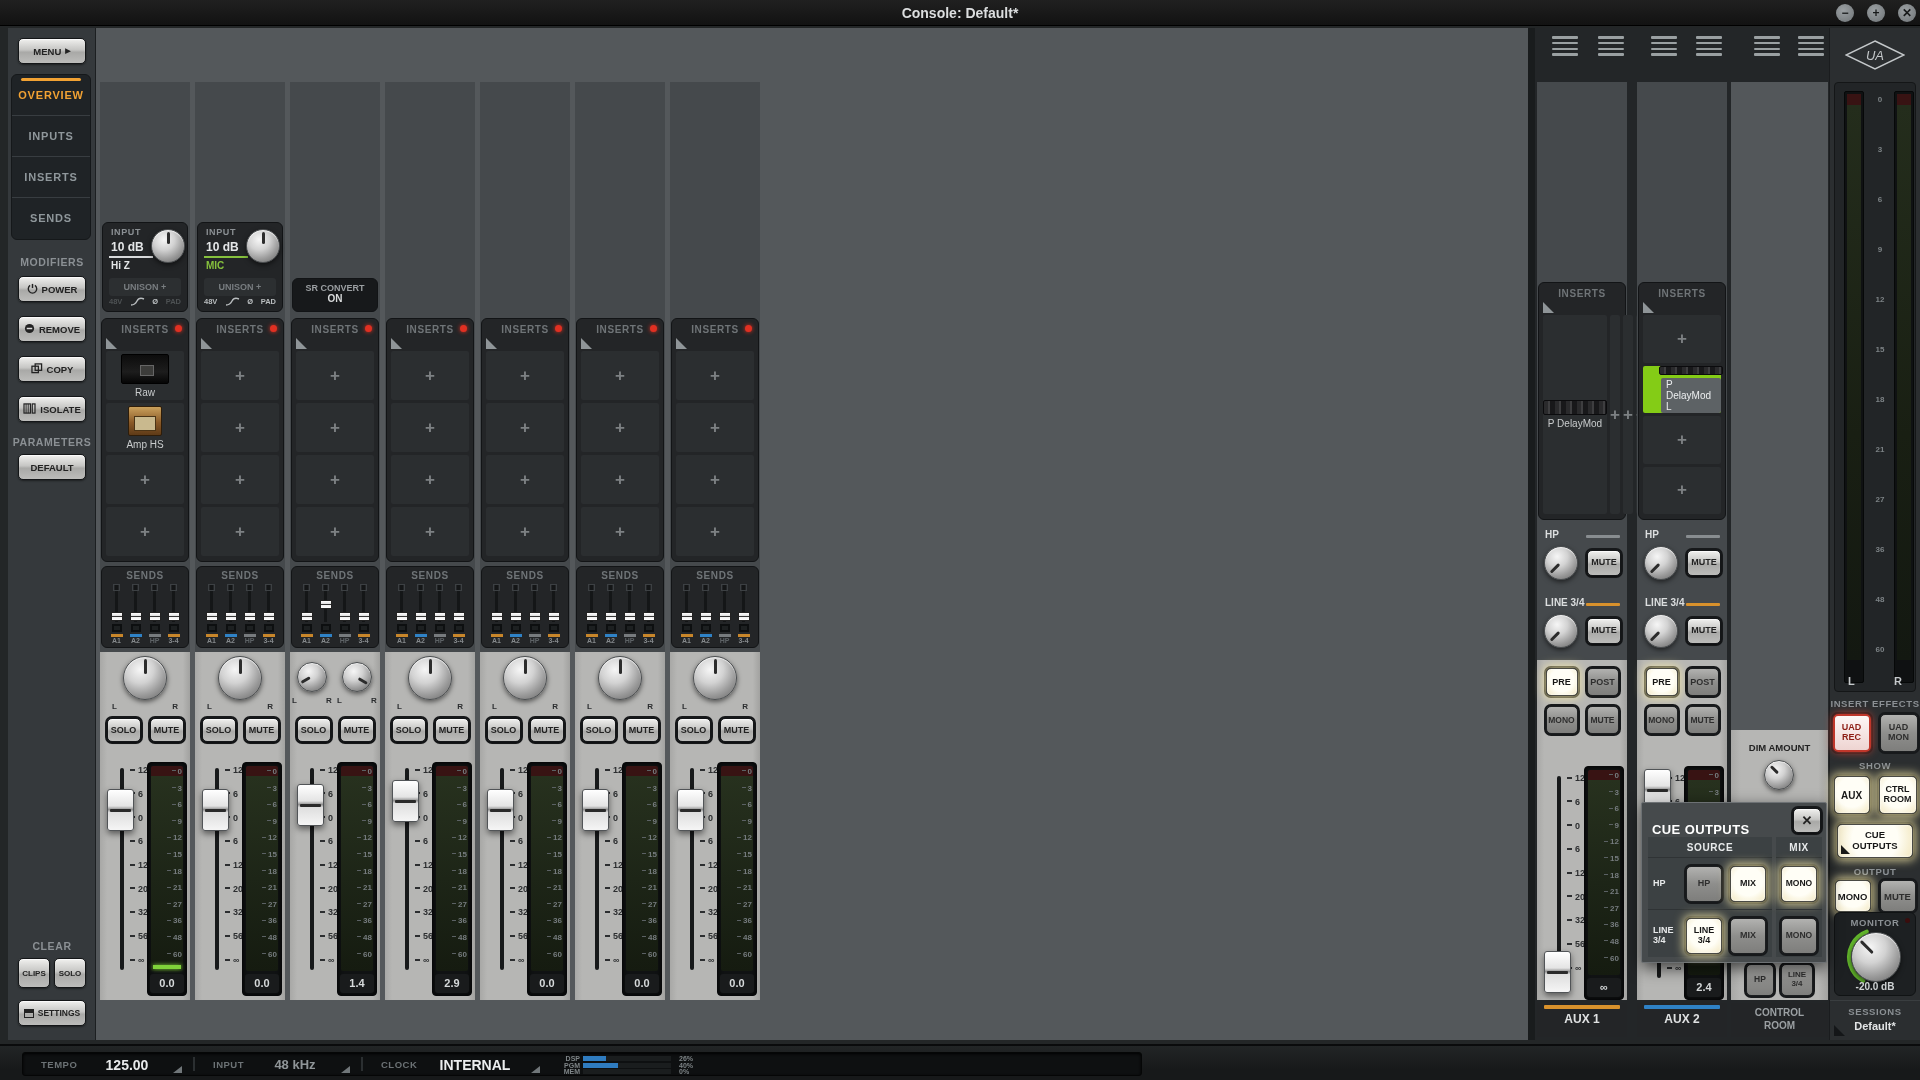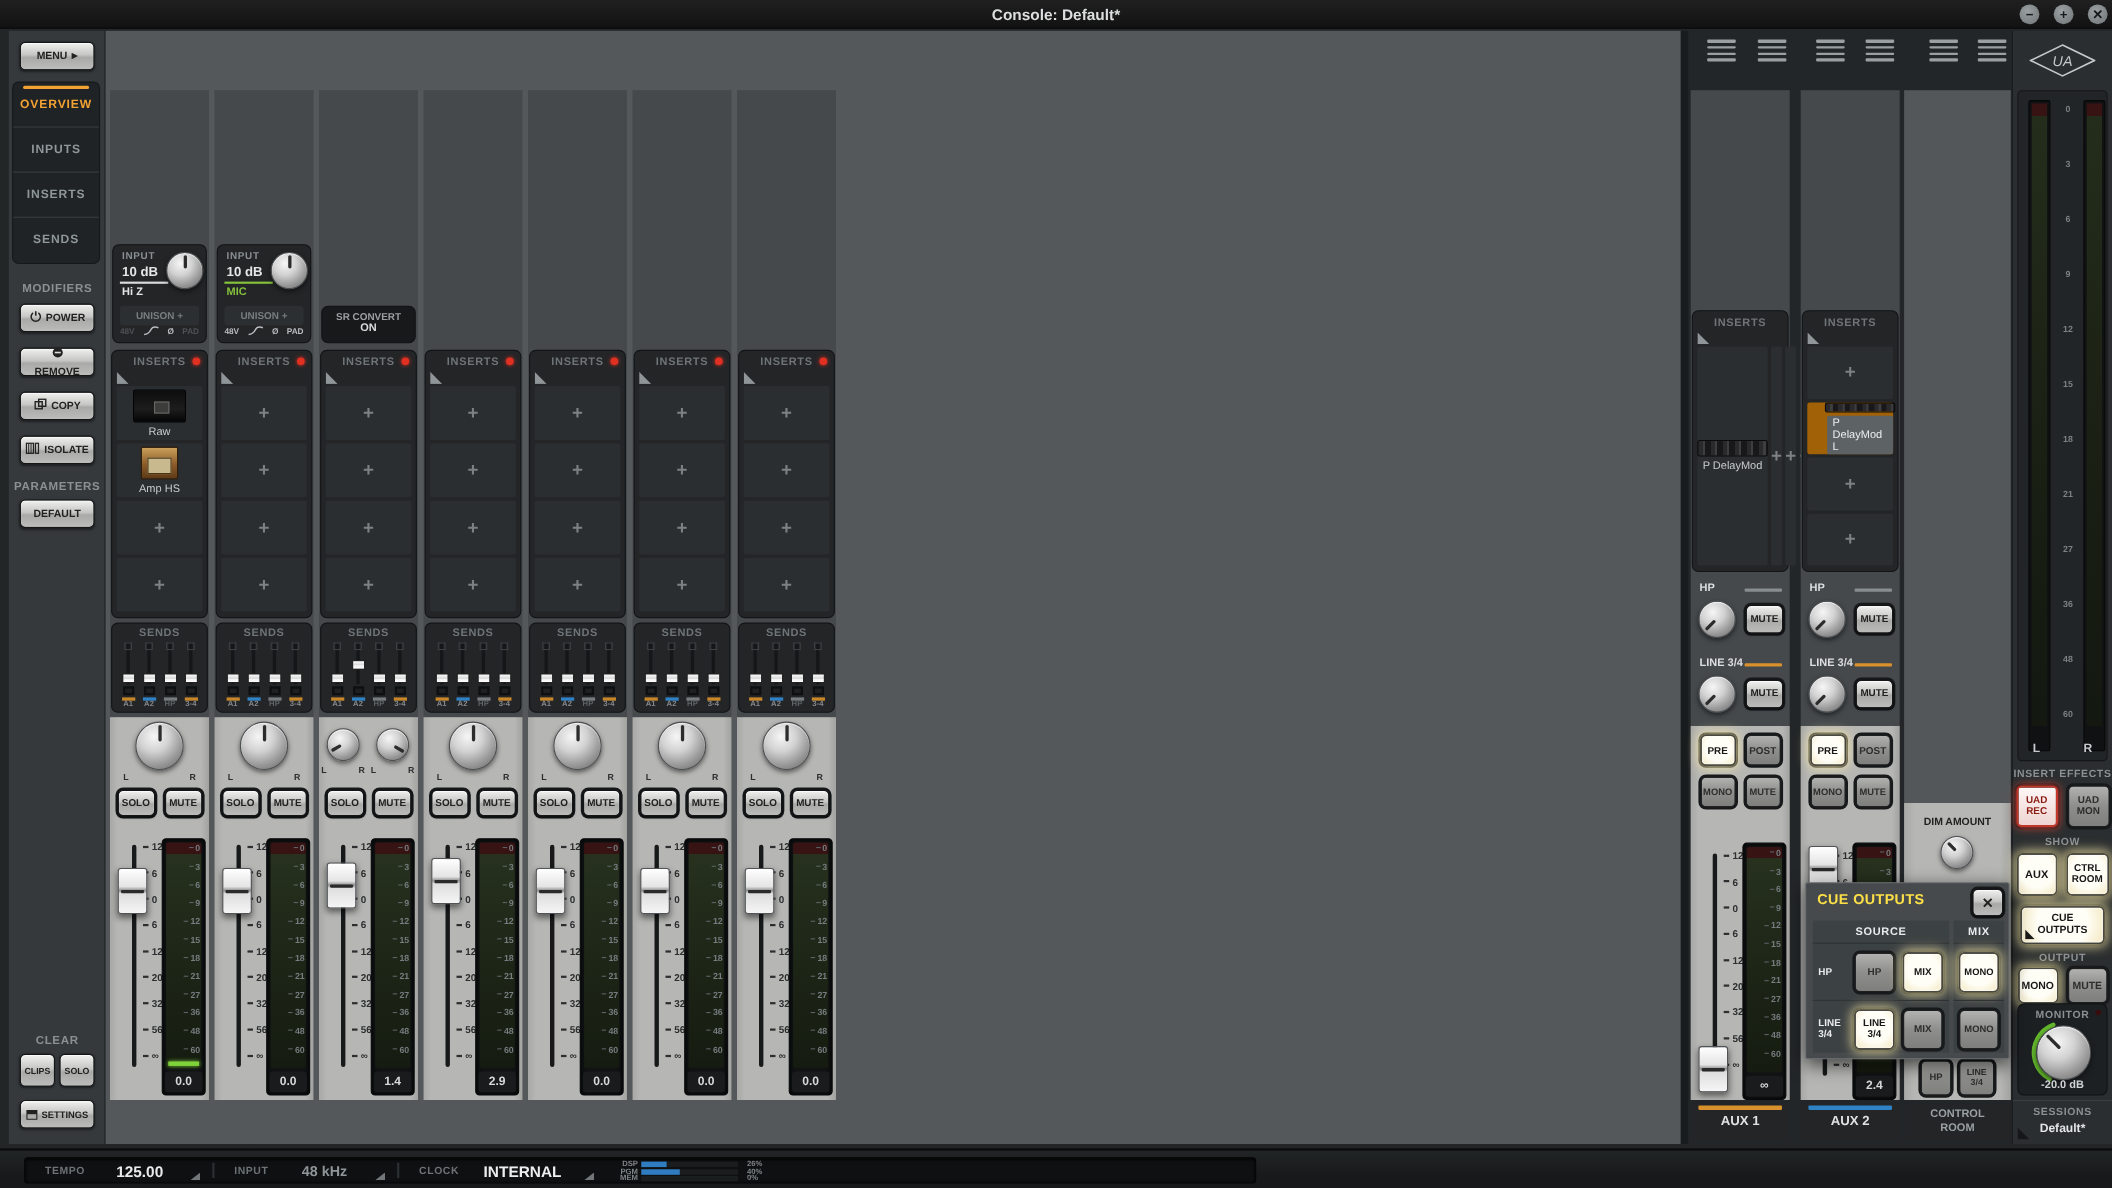--- a/index.html
+++ b/index.html
@@ -81,21 +81,21 @@
   .rsec-lbl{position:absolute;left:0;right:0;text-align:center;font-size:9.5px;}
   .btnrow{position:absolute;left:0;right:0;display:flex;justify-content:center;gap:5px;}
   .uadrec{background:linear-gradient(180deg,#fdf7f6,#eed4d1);border:2px solid #c0372b;border-radius:5px;box-shadow:0 0 8px rgba(225,70,55,.85);color:#8c1d14;font-weight:700;display:flex;align-items:center;justify-content:center;text-align:center;}
   .outmeterpanel{position:absolute;left:4px;right:4px;top:54px;height:610px;background:#222527;border:1px solid #141617;border-radius:4px;}
   .omcol{position:absolute;top:8px;width:20px;height:592px;background:#0f1112;border:1px solid #060808;border-radius:2px;}
   .omled{position:absolute;left:2px;right:2px;top:2px;bottom:22px;background:linear-gradient(180deg,#381313 0 2%,#242d1c 2%,#191f13 60%,#131811 100%);}
   .omscl{position:absolute;left:33px;width:24px;text-align:center;font-size:8px;font-weight:700;color:#7c8285;}
   .monpanel{position:absolute;left:4px;right:4px;top:884px;height:84px;background:#1d2022;border:1px solid #101314;border-radius:6px;}
   
   .popup{position:absolute;left:1641px;top:802px;width:186px;height:161px;background:#464a4c;border:1px solid #6d7174;border-radius:2px;box-shadow:0 5px 16px rgba(0,0,0,.65);z-index:60;}
-  .pop-title{position:absolute;left:10px;top:7px;font-size:13px;font-weight:700;color:#fde047;letter-spacing:.4px;}
+  .pop-title{position:absolute;left:10px;top:19px;font-size:13px;font-weight:700;color:#ffffff;letter-spacing:.4px;}
   .pop-close{position:absolute;top:4px;right:4px;width:28px;height:25px;font-size:13px;}
   .pop-col{position:absolute;top:34px;bottom:5px;background:#3c4143;}
   .pop-hdr{height:20px;text-align:center;font-size:10px;font-weight:700;color:#e8eaeb;letter-spacing:.6px;line-height:22px;}
   .pop-row{position:relative;height:52px;border-top:1px solid #2f3335;display:flex;align-items:center;}
   .pop-lbl{width:40px;padding-left:5px;font-size:9px;font-weight:700;color:#e8eaeb;line-height:1.1;}
   .cuebtn{width:36px;height:36px;font-size:9px;line-height:1.05;}
   
   .bbar{position:absolute;left:0;top:1044px;width:1920px;height:36px;background:linear-gradient(180deg,#222526,#17191a 70%);border-top:2px solid #0a0b0c;}
   .binner{position:absolute;left:22px;top:6px;width:1120px;height:24px;background:#0e1011;border:1px solid #050606;border-radius:3px;box-shadow:inset 0 1px 3px #000;}
   .bl{position:absolute;top:0;height:24px;line-height:24px;font-size:9.5px;color:#6c7275;font-weight:700;letter-spacing:.5px;}
@@ -133,21 +133,21 @@
       </div>
     <div class="sec-lbl lbl" style="top:228px">MODIFIERS</div>
     <div id="modifiers">
         <div class="sbtn metal" style="top: 248px; font-size: 9.5px;">
           <div><svg width="11" height="11" viewBox="0 0 12 12">
               <path d="M6 1v4.5" stroke="#222" stroke-width="1.6"></path>
               <path d="M3.4 2.6a4.6 4.6 0 1 0 5.2 0" stroke="#222" stroke-width="1.5" fill="none"></path>
             </svg></div>
           <div>POWER</div>
         </div>
-        <div class="sbtn metal" style="top: 288px; font-size: 9.5px; flex-direction: column;">
+        <div class="sbtn metal" style="top: 288px; font-size: 9.5px;">
           <div><svg width="11" height="11" viewBox="0 0 12 12">
               <circle cx="6" cy="6" r="5" fill="#222"></circle>
               <rect x="3" y="5.2" width="6" height="1.6" fill="#ddd"></rect>
             </svg></div>
           <div>REMOVE</div>
         </div>
         <div class="sbtn metal" style="top: 328px; font-size: 9.5px;">
           <div><svg width="12" height="11" viewBox="0 0 13 12">
               <rect x="1" y="3.5" width="7" height="7" fill="none" stroke="#222" stroke-width="1.4"></rect>
               <rect x="4.5" y="1" width="7" height="7" fill="none" stroke="#222" stroke-width="1.4"></rect>
@@ -1083,21 +1083,21 @@
         <div class="nm">AUX 1</div>
       </div>
       <div class="strip" style="position: absolute; left: 102px; top: 54px;">
         <div class="panel-dark" style="left: 1px; right: 1px; top: 200px; height: 238px;">
           <div class="lbl" style="position: absolute; left: 0px; right: 0px; top: 5px; text-align: center; font-size: 10px; color: rgb(111, 116, 119);">INSERTS</div>
           <div class="ctri" style="left: 4px; top: 19px;"></div>
           <div style="position: absolute; inset: 32px 4px 5px; display: flex; flex-direction: column; gap: 3px;">
             <div class="slot">
               <div class="plus">+</div>
             </div>
-            <div class="slot" style="background: #a16207; padding-left: 18px;">
+            <div class="slot" style="background: #84cc16; padding-left: 18px;">
               <div class="ithumb t-rack"></div>
               <div class="ilabel" style="background: rgb(93, 98, 101); padding: 1px 5px; border-radius: 2px; color: rgb(236, 238, 239);">P DelayMod L</div>
             </div>
             <div class="slot">
               <div class="plus">+</div>
             </div>
             <div class="slot">
               <div class="plus">+</div>
             </div>
           </div>

